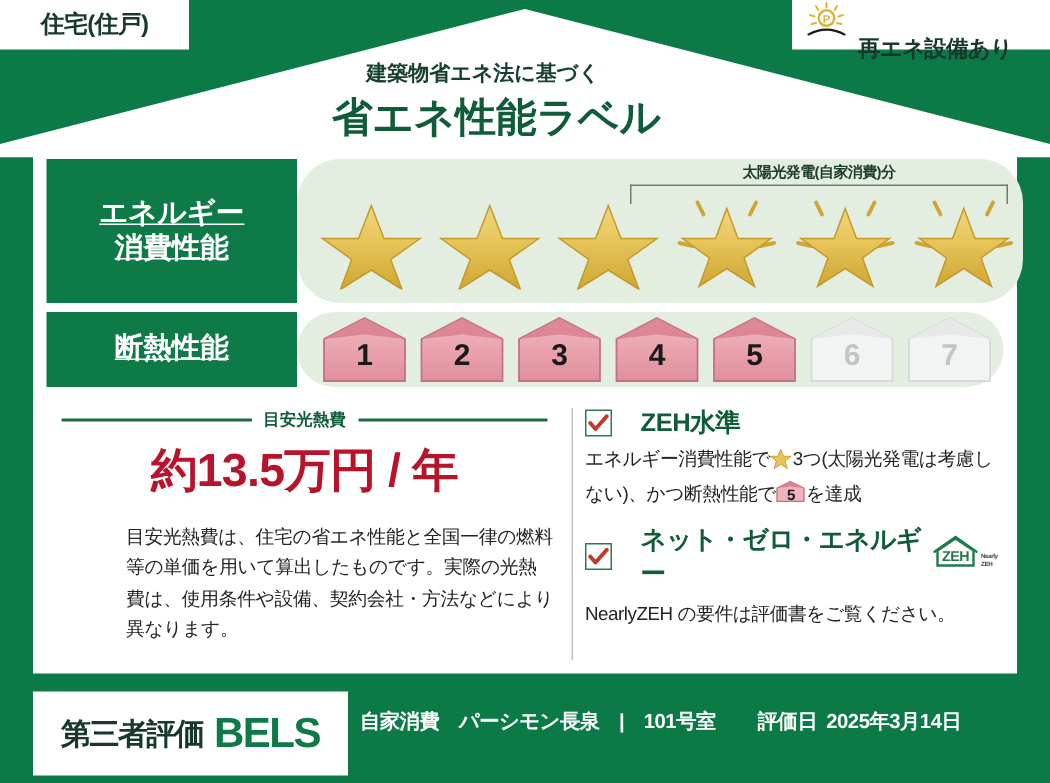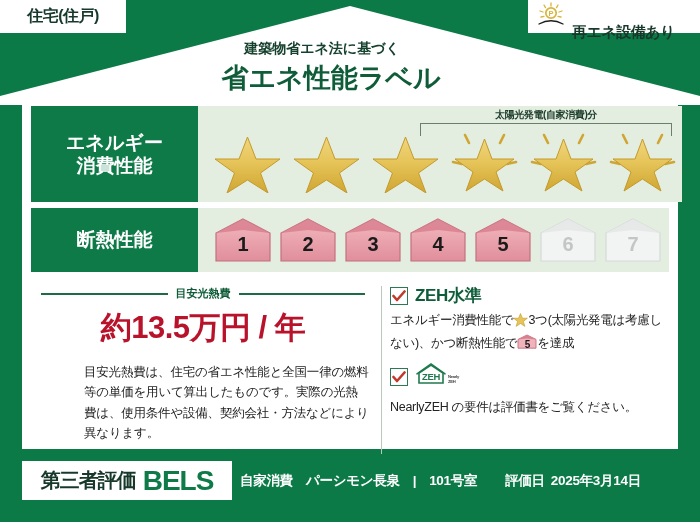--- a/index.html
+++ b/index.html
@@ -59,35 +59,35 @@
   
   #card{
     position:absolute; left:22px; top:98px; width:656px; height:351px;
     background:#ffffff; z-index:3;
     padding:8px 9px 0 9px;
   }
 
   
   .rate-row{ display:flex; align-items:stretch; }
   #row-energy{ height:96px; }
-  #row-insul { height:64px; margin-top:6px; }
+  #row-insul { height:50px; margin-top:6px; }
 
   .rate-key{
     width:167px; flex:0 0 167px;
     background:#0d7a47;
     color:#ffffff; font-weight:700;
     display:flex; flex-direction:column;
     align-items:center; justify-content:center;
-    line-height:1.22; font-size:19px; letter-spacing:0px;
+    line-height:1.22; font-size:19px; letter-spacing:0px;text-decoration:underline;
   }
   #row-insul .rate-key{ font-size:19px; }
 
   .rate-val{
     flex:1; background:#e3ede0; position:relative;
-    display:flex; align-items:center;
+    display:flex; align-items:center;border-radius:29px;
   }
 
   
   #solar-annot{
     position:absolute; left:222px; right:10px; top:2px; height:30px;
     pointer-events:none;
   }
   #solar-annot-label{
     position:absolute; left:0; right:0; top:0;
     text-align:center; font-size:10px; font-weight:700; color:#1d3d2c;
@@ -143,21 +143,21 @@
     text-align:center; margin-top:6px;
     font-size:31px; font-weight:700; color:#b8132b; letter-spacing:-0.5px;
   }
   #cost-note{
     margin-top:13px; padding:0 2px;
     font-size:12.5px; color:#232323; line-height:1.62; letter-spacing:-0.2px;margin-left:47px;
   }
 
   
   .check-item{ margin-bottom:4px; }
-  .check-head{ display:flex; align-items:center; gap:7px; }
+  .check-head{ display:flex; align-items:center; gap:19px; }
   .checkbox{
     width:18px; height:18px; flex:0 0 18px;
     border:1.6px solid #2b7a52; background:#fff;
     display:flex; align-items:center; justify-content:center;
   }
   .check-title{
     font-size:17px; font-weight:700; color:#0f5c38; letter-spacing:-0.3px;
     display:flex; align-items:center; gap:5px;
   }
   .check-body{
@@ -175,21 +175,21 @@
   }
   #zeh-logo{ display:inline-block; vertical-align:-6px; }
 
   
   #footer{
     position:absolute; left:0; bottom:0; width:700px; height:73px;
     z-index:5;
   }
   #footer-bels{
     position:absolute; left:22px; top:12px;
-    width:210px; height:39px; background:#ffffff;
+    width:210px; height:56px; background:#ffffff;
     display:flex; align-items:center; justify-content:center; gap:7px;
   }
   #footer-bels-jp{
     font-size:20px; font-weight:700; color:#17382b; letter-spacing:-1px;
   }
   #footer-bels-en{
     font-size:28px; font-weight:700; color:#0d7a47;
     font-family:"Liberation Sans", sans-serif; letter-spacing:-1px;
   }
   #footer-meta{
@@ -430,20 +430,21 @@
         </div>
 
         <div class="check-item" style="margin-top:9px;">
           <div class="check-head">
             <span class="checkbox">
               <svg width="14" height="12" viewBox="0 0 14 12">
                 <path d="M1.5 6 L5 10 L12.5 1.5" fill="none" stroke="#c0392b" stroke-width="2.6" stroke-linecap="round" stroke-linejoin="round"></path>
               </svg>
             </span>
             <span class="check-title">
+              <span>ネット・ゼロ・エネルギー</span>
               <span id="zeh-logo">
                 <svg width="46" height="25" viewBox="0 0 46 25">
                   <path d="M4,11 L16,3 L28,11 L28,21 L4,21 Z" fill="none" stroke="#1f7a4d" stroke-width="1.6"></path>
                   <path d="M2,11.8 L16,2 L30,11.8" fill="none" stroke="#1f7a4d" stroke-width="1.6" stroke-linecap="round"></path>
                   <text x="16" y="18" font-size="9.5" font-weight="700" fill="#1f7a4d" text-anchor="middle" font-family="Liberation Sans, sans-serif">ZEH</text>
                   <text x="33" y="16" font-size="4.2" font-weight="700" fill="#444" font-family="Liberation Sans, sans-serif">Nearly</text>
                   <text x="33" y="21" font-size="4.2" font-weight="700" fill="#444" font-family="Liberation Sans, sans-serif">ZEH</text>
                 </svg>
               </span>
             </span>

